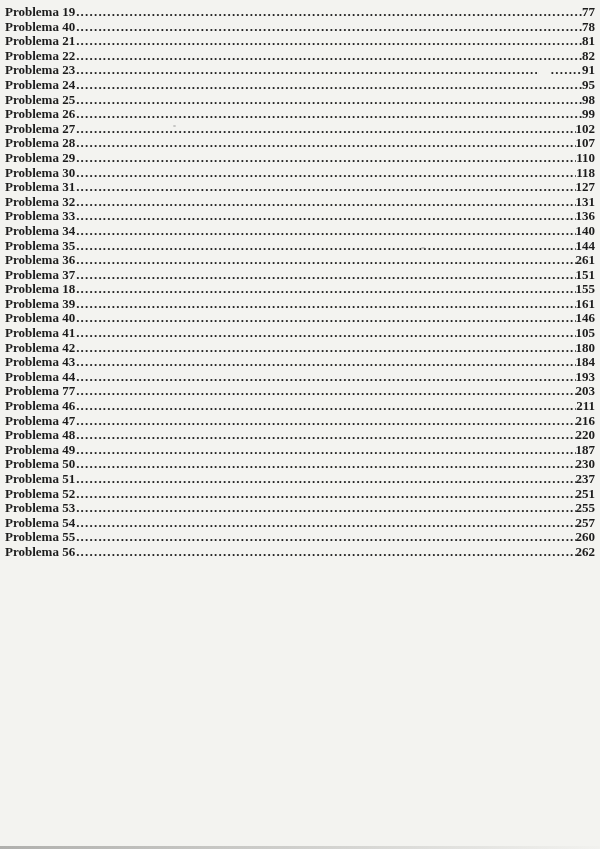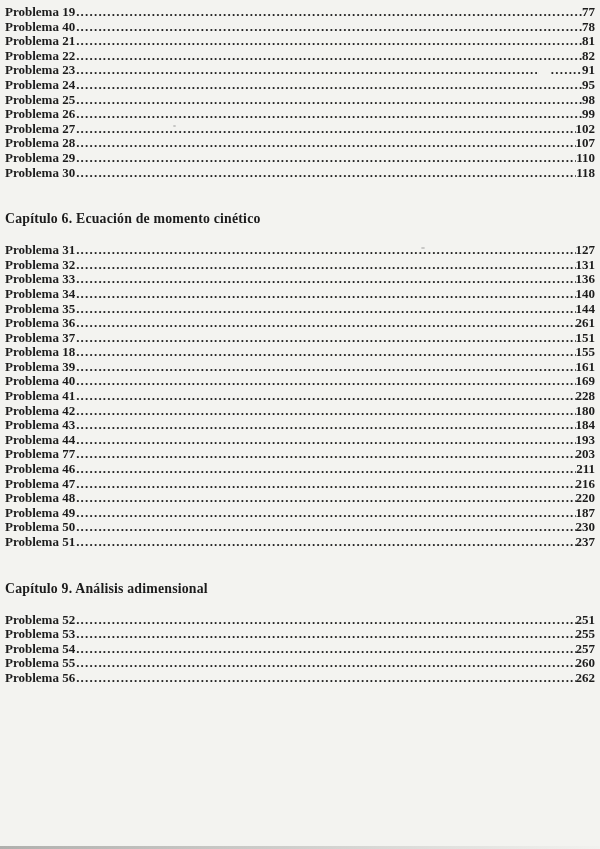--- a/index.html
+++ b/index.html
@@ -153,21 +153,20 @@
 
   <div class="toc-row">
     <span class="entry-label">Problema 30</span>
     <span class="leader" aria-hidden="true">................................................................................................................................................................</span>
     <span class="entry-page">118</span>
   </div>
 </div>
   </section>
 
   <section class="chapter">
-    <h2 class="chapter-heading">Capítulo 6. Ecuación de momento cinético</h2>
     <div class="entries">
   <div class="toc-row">
     <span class="entry-label">Problema 31</span>
     <span class="leader" aria-hidden="true">................................................................................................................................................................</span>
     <span class="entry-page">127</span>
   </div>
 
   <div class="toc-row">
     <span class="entry-label">Problema 32</span>
     <span class="leader" aria-hidden="true">................................................................................................................................................................</span>
@@ -220,27 +219,27 @@
     <span class="entry-page">161</span>
   </div>
 </div>
   </section>
 
   <section class="chapter">
     <div class="entries">
   <div class="toc-row">
     <span class="entry-label">Problema 40</span>
     <span class="leader" aria-hidden="true">................................................................................................................................................................</span>
-    <span class="entry-page">169</span>
+    <span class="entry-page">146</span>
   </div>
 
   <div class="toc-row">
     <span class="entry-label">Problema 41</span>
     <span class="leader" aria-hidden="true">................................................................................................................................................................</span>
-    <span class="entry-page">228</span>
+    <span class="entry-page">105</span>
   </div>
 
   <div class="toc-row">
     <span class="entry-label">Problema 42</span>
     <span class="leader" aria-hidden="true">................................................................................................................................................................</span>
     <span class="entry-page">180</span>
   </div>
 
   <div class="toc-row">
     <span class="entry-label">Problema 43</span>
@@ -292,21 +291,20 @@
 
   <div class="toc-row">
     <span class="entry-label">Problema 51</span>
     <span class="leader" aria-hidden="true">................................................................................................................................................................</span>
     <span class="entry-page">237</span>
   </div>
 </div>
   </section>
 
   <section class="chapter">
-    <h2 class="chapter-heading">Capítulo 9. Análisis adimensional</h2>
     <div class="entries">
   <div class="toc-row">
     <span class="entry-label">Problema 52</span>
     <span class="leader" aria-hidden="true">................................................................................................................................................................</span>
     <span class="entry-page">251</span>
   </div>
 
   <div class="toc-row">
     <span class="entry-label">Problema 53</span>
     <span class="leader" aria-hidden="true">................................................................................................................................................................</span>

